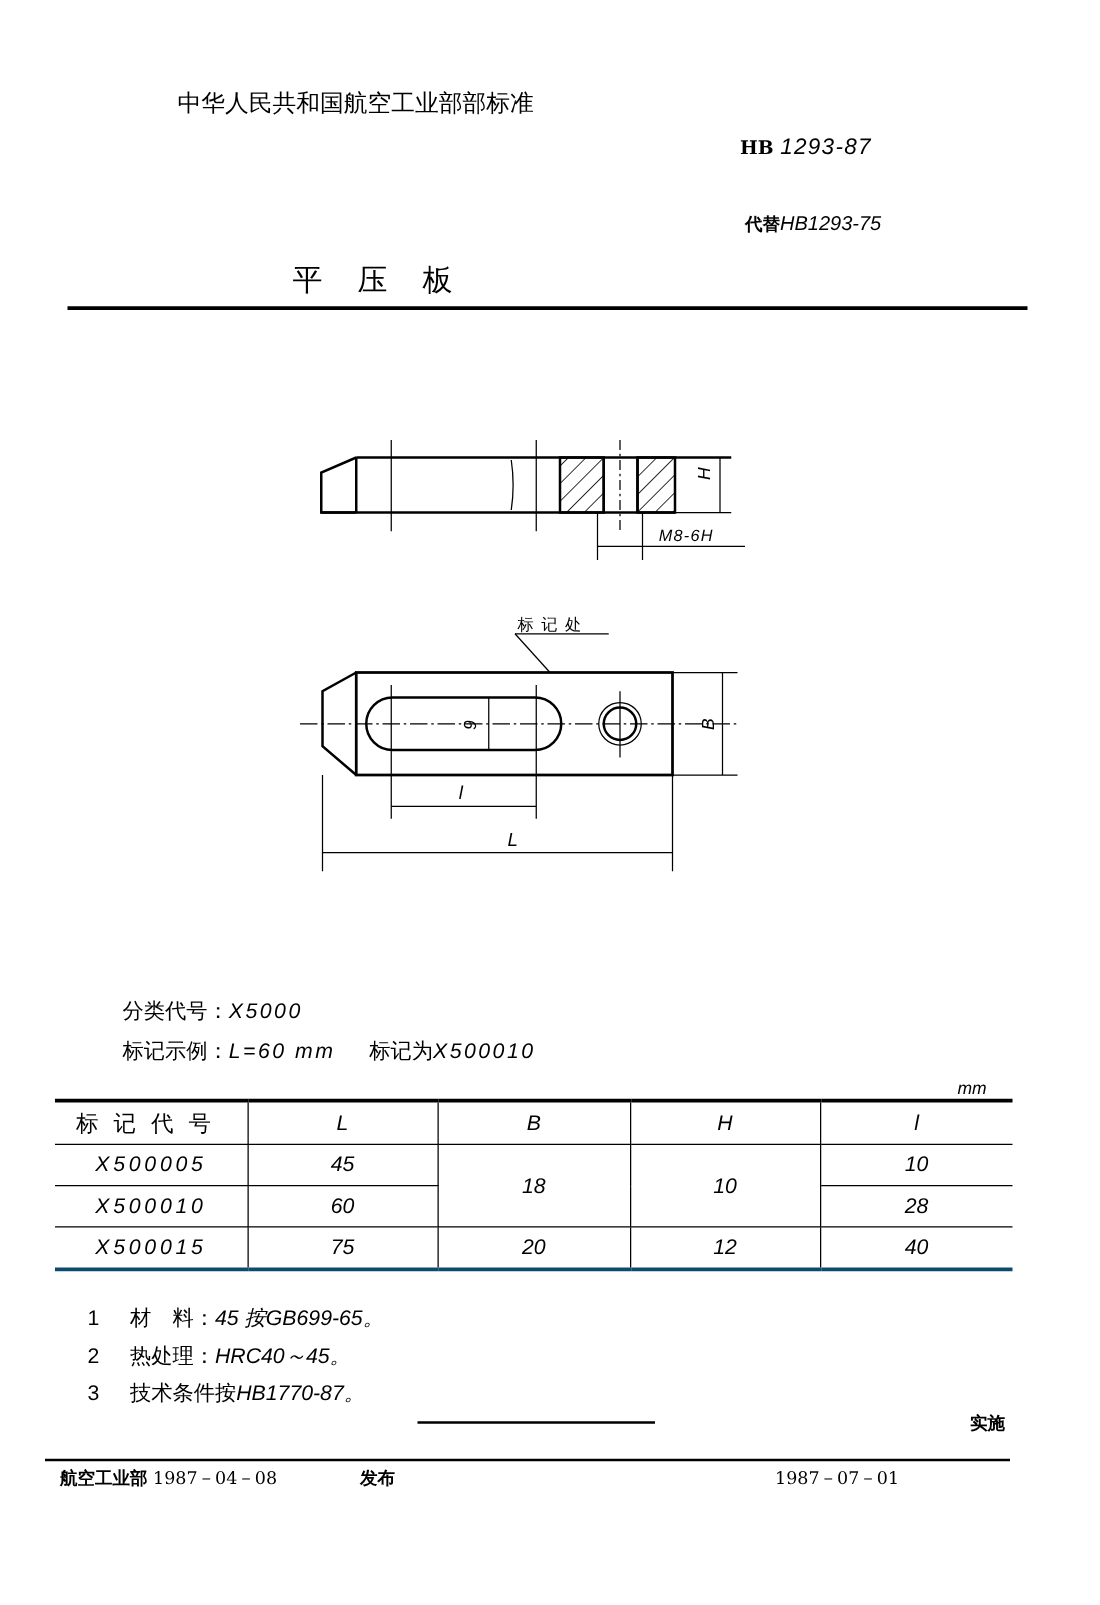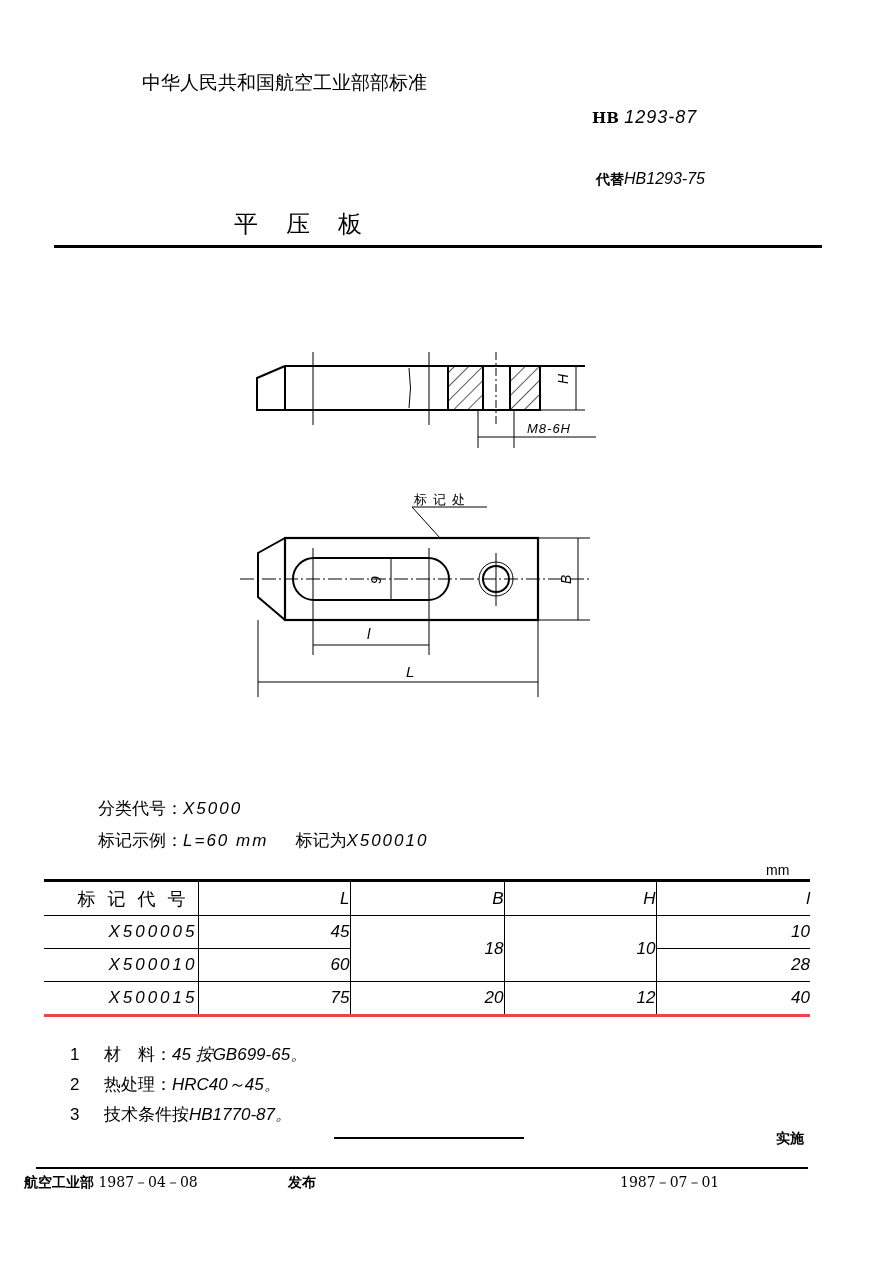--- a/index.html
+++ b/index.html
@@ -12,42 +12,42 @@
   .title { left: 234px; top: 160px; font-size: 24px; letter-spacing: 28px; font-family: "DejaVu Serif", serif; margin-top: 48px; }
   .replace { left: 596px; top: 170px; font-size: 15px; text-align: center; }
   .replace .pre { font-weight: bold; font-size: 14px; }
   .replace .num { font-family: "Liberation Sans", sans-serif; font-style: italic; font-size: 16px; }
   .rule-top { position: absolute; left: 54px; top: 245px; width: 768px; height: 3px; background: #000; }
   svg.drawing { position: absolute; left: 0; top: 0; }
   .info { left: 98px; font-size: 17px; font-family: "DejaVu Sans", sans-serif; }
   .info .it { font-family: "Liberation Sans", sans-serif; font-style: italic; letter-spacing: 2px; }
   .info1 { top: 797px; }
   .info2 { top: 829px; }
-  .unit { left: 766px; top: 862px; font-family: "Liberation Sans", sans-serif; font-size: 14px; }
+  .unit { left: 766px; top: 862px; font-family: "Liberation Sans", sans-serif; font-style: italic; font-size: 14px; }
   table.spec { position: absolute; left: 44px; top: 879px; width: 766px; border-collapse: collapse; }
-  table.spec td, table.spec th { border: 1.5px solid #000; height: 32px; padding: 0; text-align: right; font-weight: normal; font-family: "Liberation Sans", sans-serif; font-style: italic; font-size: 17px; }
+  table.spec td, table.spec th { border: 1.5px solid #000; height: 32px; padding: 0; text-align: center; font-weight: normal; font-family: "Liberation Sans", sans-serif; font-style: italic; font-size: 17px; }
   table.spec th { height: 33px; }
   table.spec tr:first-child th { border-top: 3px solid #000; }
-  table.spec tr:last-child td { border-bottom: 3px solid #ef4444; }
+  table.spec tr:last-child td { border-bottom: 3px solid #0c4a6e; }
   table.spec td:first-child, table.spec th:first-child { border-left: none; }
   table.spec td:last-child, table.spec th:last-child { border-right: none; }
   table.spec th.cn { font-family: "DejaVu Sans", sans-serif; font-style: normal; letter-spacing: 12px; font-size: 18px; }
   table.spec td.code { letter-spacing: 3px; }
   .note { left: 70px; font-size: 17px; }
   .note .n { display: inline-block; width: 34px; font-family: "Liberation Sans", sans-serif; }
   .note .it { font-family: "Liberation Sans", sans-serif; font-style: italic; text-align: right; }
   .note1 { top: 1043px; }
   .note2 { top: 1073px; }
   .note3 { top: 1103px; }
   .end-rule { position: absolute; left: 334px; top: 1137px; width: 190px; height: 2px; background: #000; }
   .rule-bot { position: absolute; left: 36px; top: 1167px; width: 772px; height: 2px; background: #000; }
   .foot { top: 1174px; font-size: 14px; }
   .foot .b { font-weight: bold; }
   .foot .d { font-family: "DejaVu Serif", serif; font-size: 14px; }
-  .foot-left { left: 24px; }
+  .foot-left { left: 48px; }
   .foot-issue { left: 288px; top: 1174px; font-size: 14px; font-weight: bold; }
   .foot-date2 { left: 620px; }
   .foot-impl { left: 776px; top: 1130px; font-size: 14px; font-weight: bold; }
 </style>
 </head>
 <body>
 
 <div class="abs org">中华人民共和国航空工业部部标准</div>
 
 <div class="abs std-no">

